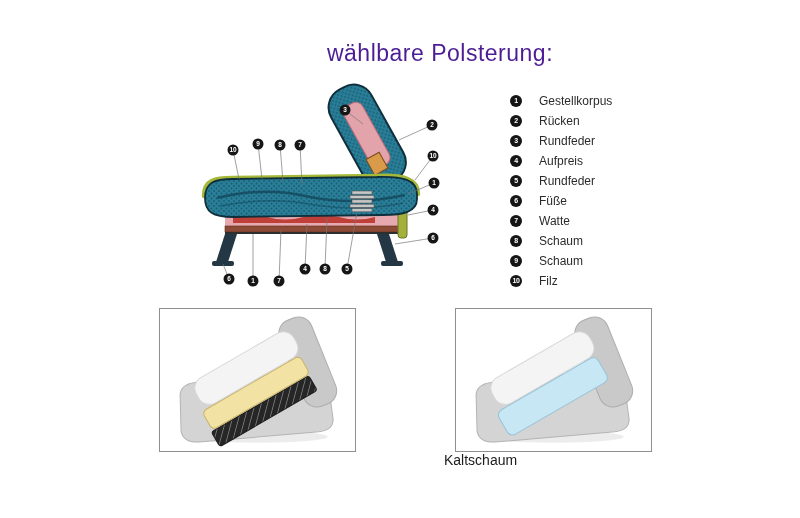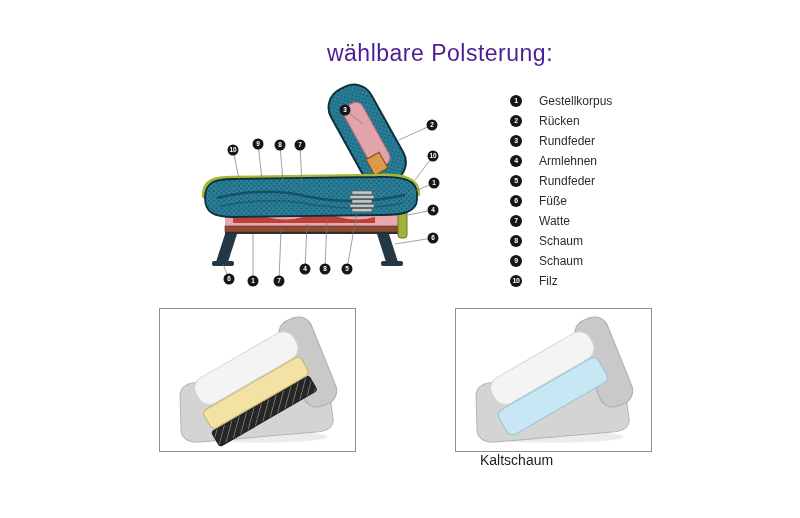--- a/index.html
+++ b/index.html
@@ -35,21 +35,21 @@
     position:absolute;top:308px;width:195px;height:142px;
     border:1px solid #8f8f8f;background:#fff;overflow:hidden;
   }
   .opt-left{left:159px;}
   .opt-right{left:455px;}
   .mini-sofa{width:100%;height:100%;display:block;}
   .caption{
     position:absolute;top:452px;font-size:14px;line-height:17px;color:#1c1c1c;
   }
   .caption-left{left:160px;}
-  .caption-right{left:480px;text-align:right;}
+  .caption-right{left:444px;text-align:right;}
   .caption strong{font-weight:bold;}
 </style>
 </head>
 <body>
 
 <div class="screen">
 
   <h1 class="title">wählbare Polsterung:</h1>
 
   <svg class="cross-section" viewBox="0 0 250 205" xmlns="http://www.w3.org/2000/svg">
@@ -161,21 +161,21 @@
       <span class="legend-label">Rücken</span>
     </li>
 
     <li class="legend-item">
       <span class="legend-badge">3</span>
       <span class="legend-label">Rundfeder</span>
     </li>
 
     <li class="legend-item">
       <span class="legend-badge">4</span>
-      <span class="legend-label">Armlehnen</span>
+      <span class="legend-label">Aufpreis</span>
     </li>
 
     <li class="legend-item">
       <span class="legend-badge">5</span>
       <span class="legend-label">Rundfeder</span>
     </li>
 
     <li class="legend-item">
       <span class="legend-badge">6</span>
       <span class="legend-label">Füße</span>

